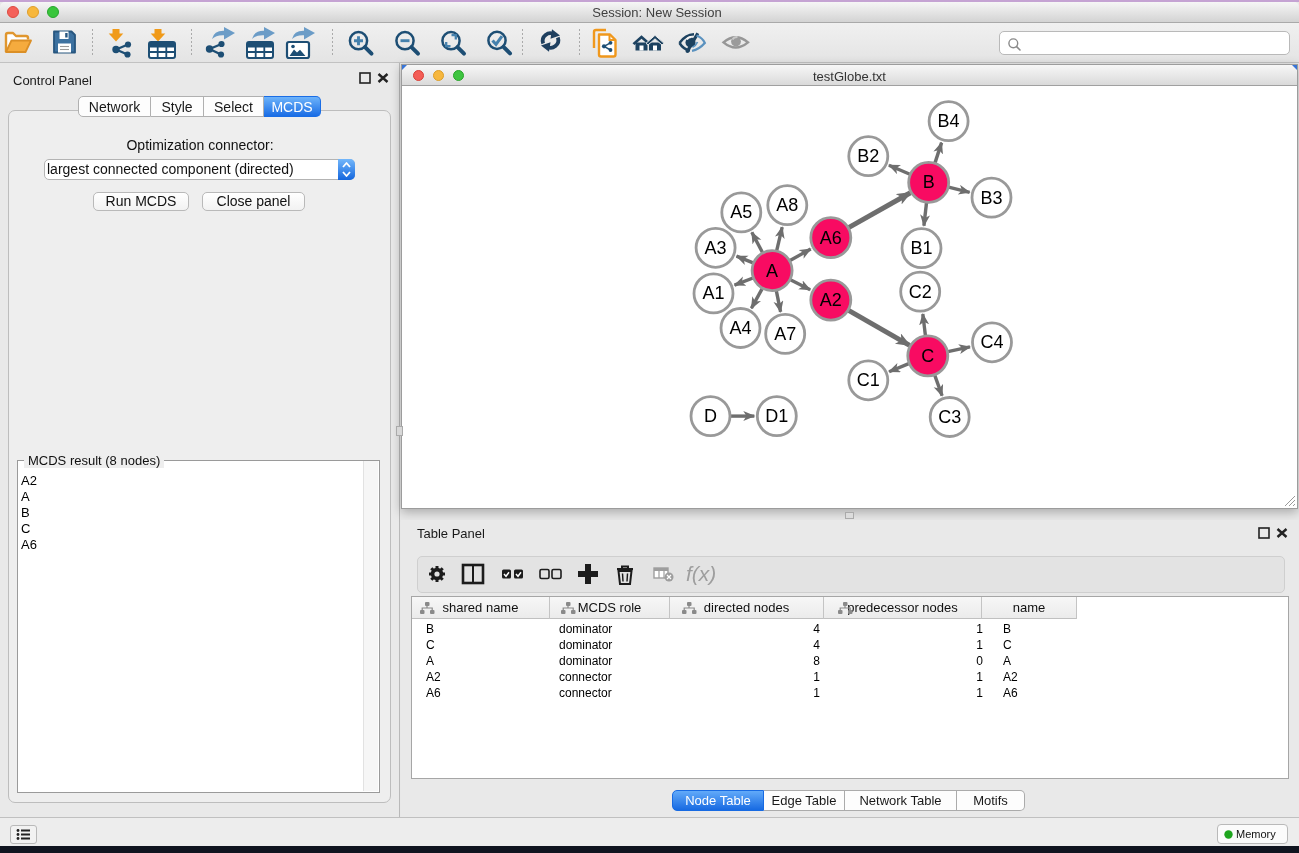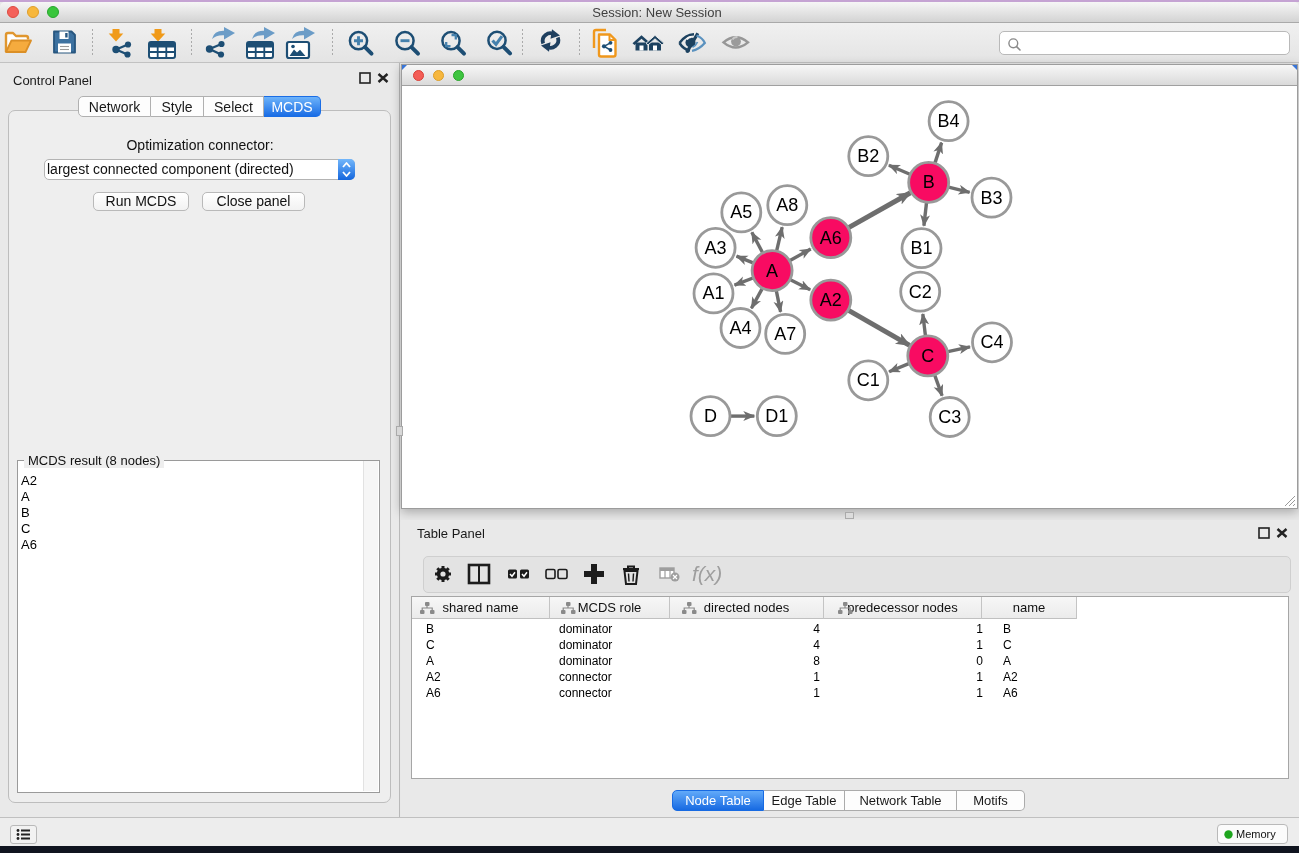--- a/index.html
+++ b/index.html
@@ -48,21 +48,21 @@
 #netwin { left:401px; top:64px; width:897px; height:445px; background:#fff;
   border:1px solid #9c9c9c; box-shadow:0 3px 10px rgba(0,0,0,0.28); }
 #net-titlebar { left:0; top:0; width:895px; height:21px;
   background:linear-gradient(#f7f7f7,#dadada); border-bottom:1px solid #a0a0a0; }
 #net-title { left:0; top:4px; width:895px; text-align:center; font-size:13px; color:#333; }
 .ntl { position:absolute; width:11px; height:11px; border-radius:50%; top:4.5px; }
 
 
 #tp { left:401px; top:520px; width:898px; height:297px; background:#e9e9e9; }
 #tp-title { left:16px; top:6px; font-size:13px; color:#1a1a1a; }
-#tp-toolbar { left:22px; top:36px; width:868px; height:37px; background:#e3e3e3;
+#tp-toolbar { left:16px; top:36px; width:868px; height:37px; background:#e3e3e3;
   border:1px solid #cfcfcf; border-radius:5px;text-decoration:underline; }
 #tbl { left:10px; top:76px; width:878px; height:183px; background:#fff; border:1px solid #a6a6a6; }
 #tbl-head { left:0; top:0; width:665px; height:22px; background:linear-gradient(#f7f7f7,#ebebeb);
   border-bottom:1px solid #c0c0c0; }
 .th { position:absolute; top:0; height:22px; font-size:13px; color:#111; text-align:center; line-height:22px;
   border-right:1px solid #c4c4c4; }
 .td { position:absolute; font-size:12px; color:#000; line-height:16px; }
 .tabrow2 { position:absolute; top:270px; left:271px; height:21px; display:flex; }
 .tab2 { height:21px; line-height:20px; font-size:13px; text-align:center;
   background:#fdfdfd; border:1px solid #ababab; border-left:none; color:#1a1a1a; }
@@ -238,20 +238,21 @@
   <div class="abs" id="mcds-list">A2<br>A<br>B<br>C<br>A6</div>
 </div>
 
 <div class="abs" id="netwin">
   <div class="abs" style="left:0;top:0;width:0;height:0;border-left:5px solid #3875d7;border-bottom:5px solid transparent;z-index:3;"></div>
   <div class="abs" style="right:0;top:0;width:0;height:0;border-right:5px solid #3875d7;border-bottom:5px solid transparent;z-index:3;"></div>
   <div class="abs" id="net-titlebar">
     <div class="ntl" style="left:11px;background:#f35d56;border:1px solid #da3e36;"></div>
     <div class="ntl" style="left:31px;background:#f6b73e;border:1px solid #dd9e27;"></div>
     <div class="ntl" style="left:51px;background:#3ec440;border:1px solid #28a52a;"></div>
+    <div class="abs" id="net-title">testGlobe.txt</div>
   </div>
   <svg class="abs" style="left:0;top:24px" width="895" height="419" viewBox="0 0 895 419" id="graph">
     <defs>
       <marker id="aa" markerWidth="14" markerHeight="11" refX="11" refY="5" orient="auto" markerUnits="userSpaceOnUse">
         <path d="M0,0 L12,5 L0,10 L3.2,5 z" fill="#6e6e6e"></path>
       </marker>
       <marker id="ab" markerWidth="17" markerHeight="13" refX="13.5" refY="6" orient="auto" markerUnits="userSpaceOnUse">
         <path d="M0,0 L15,6 L0,12 L4,6 z" fill="#6e6e6e"></path>
       </marker>
     </defs>

